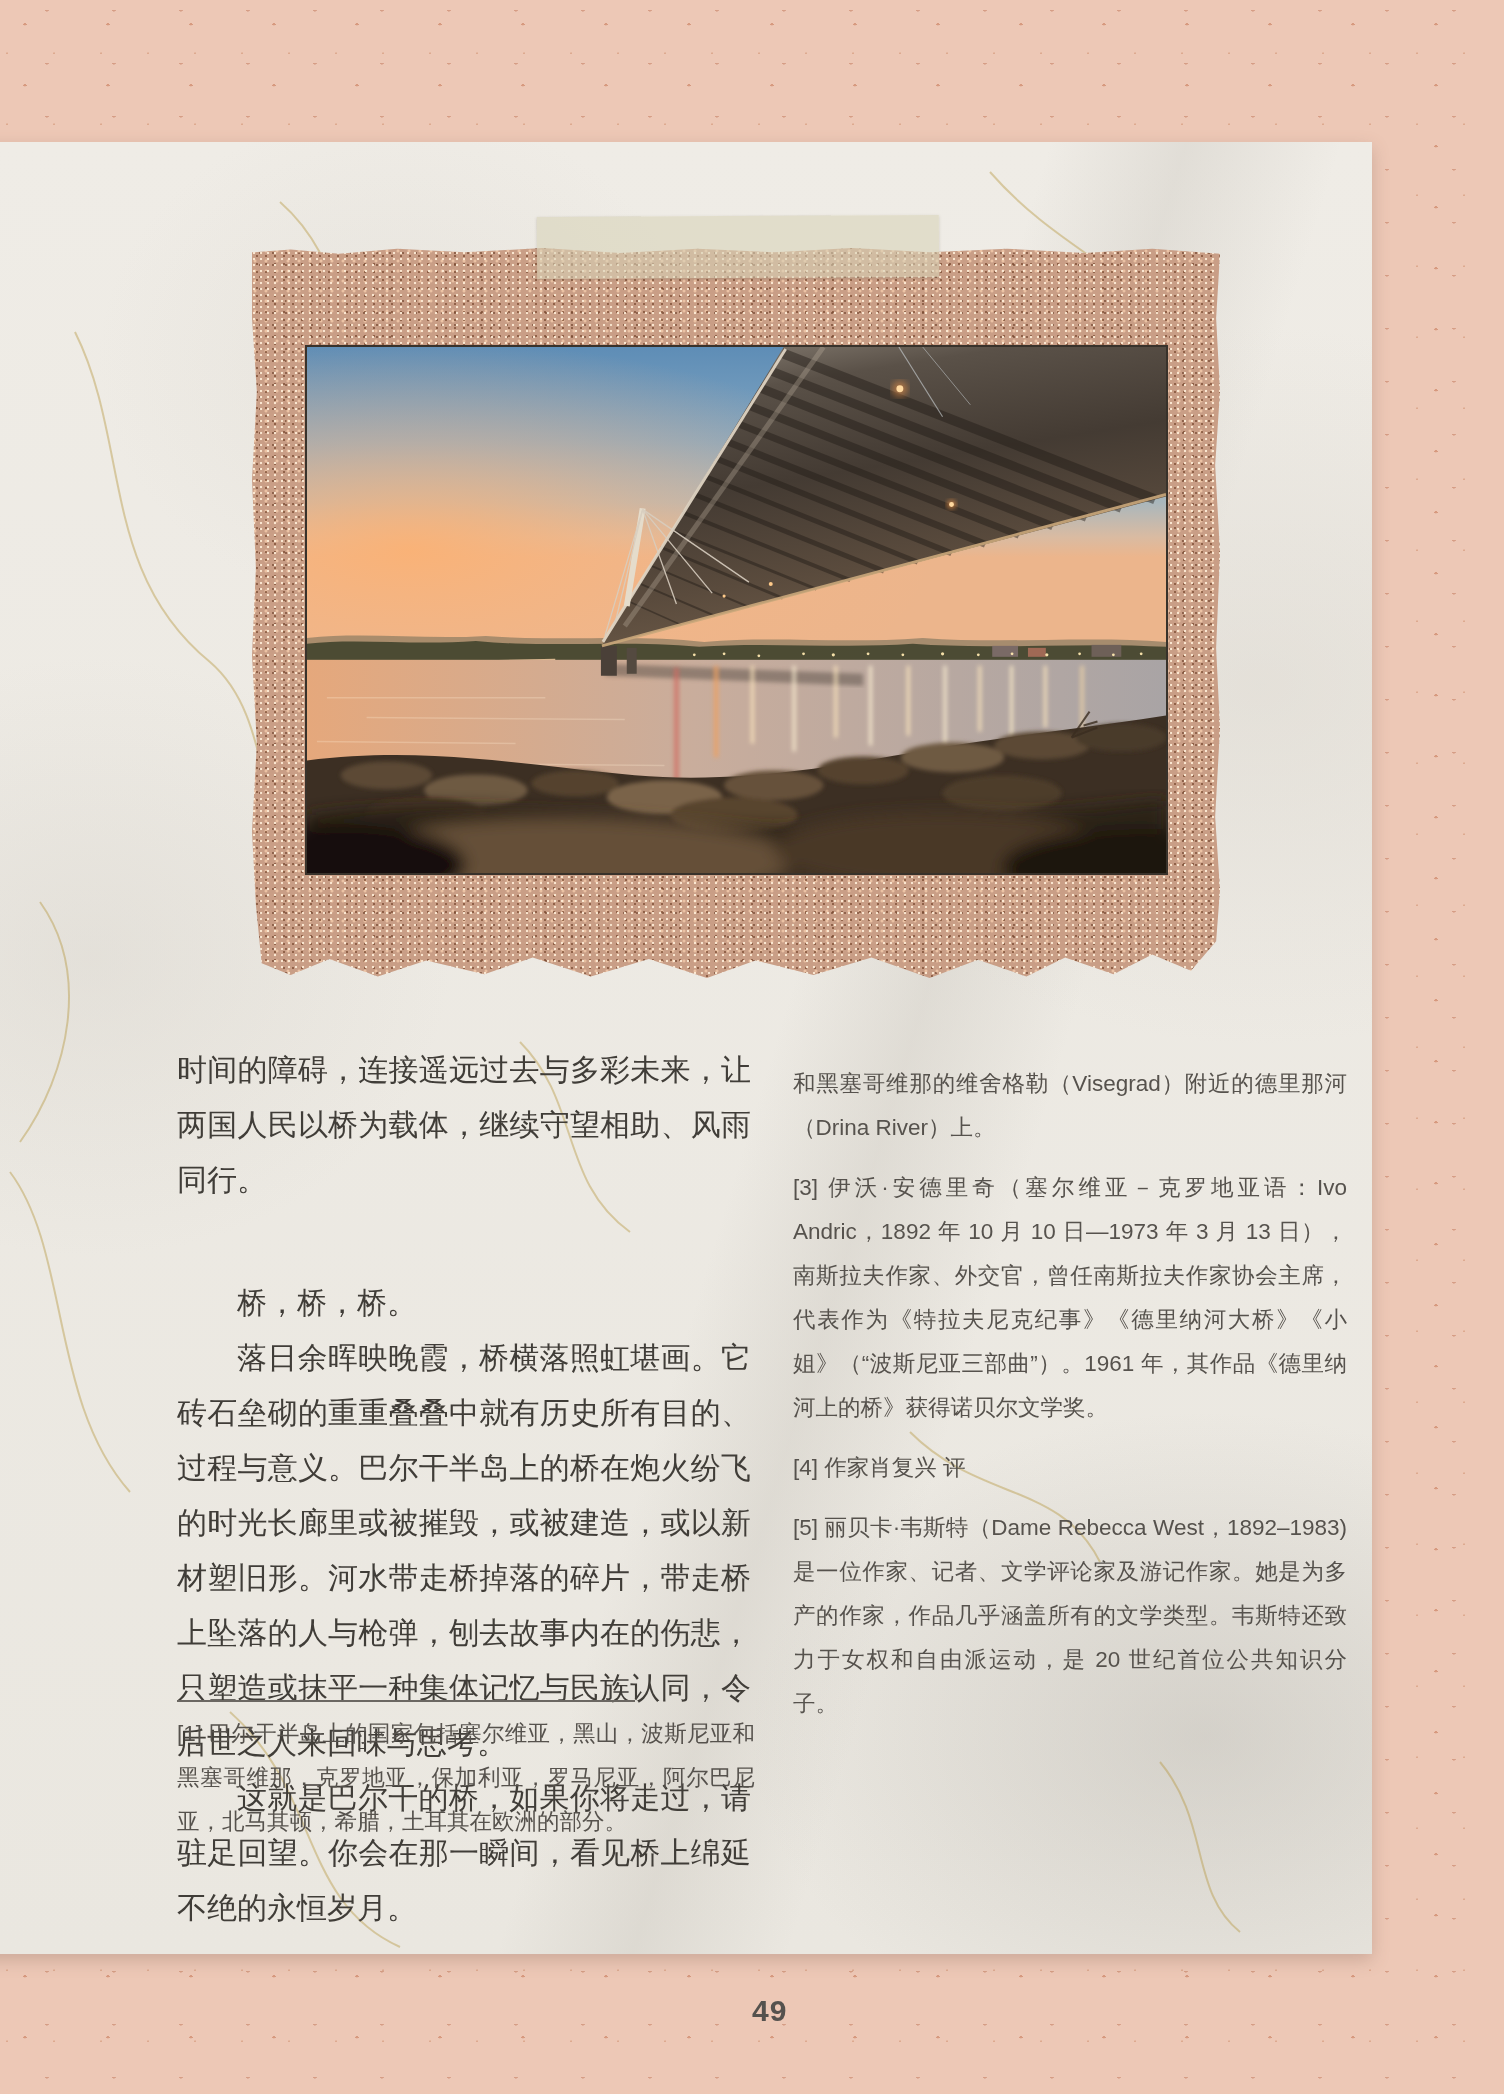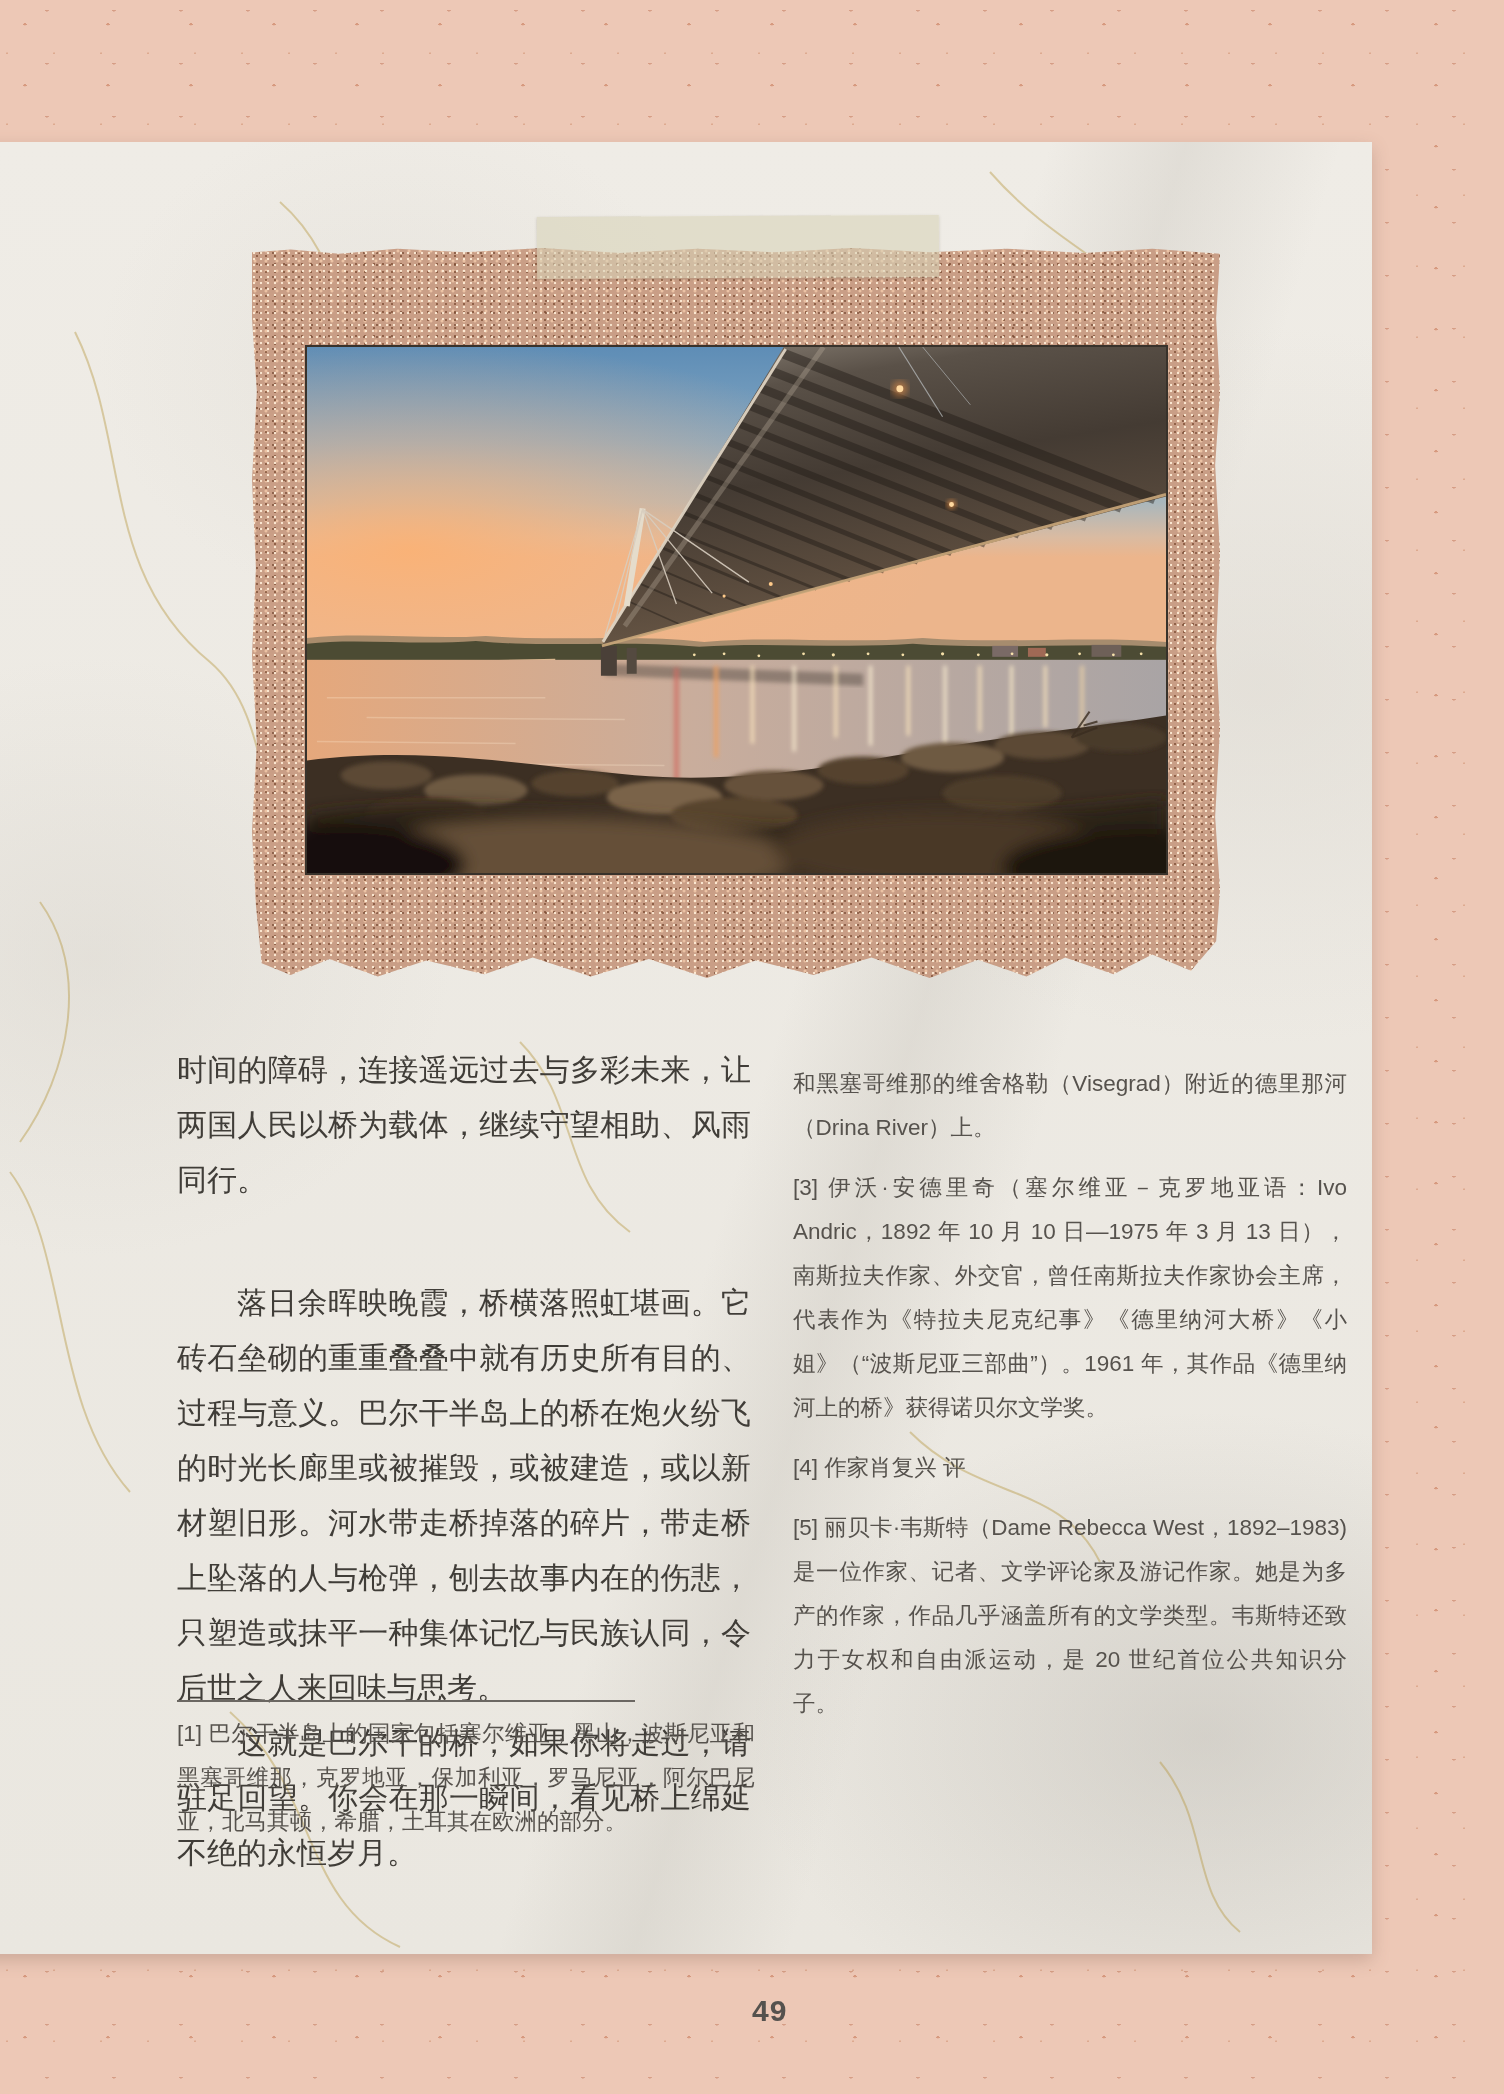--- a/index.html
+++ b/index.html
@@ -261,33 +261,34 @@
         </g>
       </svg>
     </div>
   </div>
 
   <div id="tape"></div>
 
   <div id="left-col" class="kai">
     <p>时间的障碍，连接遥远过去与多彩未来，让两国人民以桥为载体，继续守望相助、风雨同行。</p>
     <div class="group">
+        <p class="para">桥，桥，桥。</p>
         <p class="para">落日余晖映晚霞，桥横落照虹堪画。它砖石垒砌的重重叠叠中就有历史所有目的、过程与意义。巴尔干半岛上的桥在炮火纷飞的时光长廊里或被摧毁，或被建造，或以新材塑旧形。河水带走桥掉落的碎片，带走桥上坠落的人与枪弹，刨去故事内在的伤悲，只塑造或抹平一种集体记忆与民族认同，令后世之人来回味与思考。</p>
         <p class="para">这就是巴尔干的桥，如果你将走过，请驻足回望。你会在那一瞬间，看见桥上绵延不绝的永恒岁月。</p>
       </div>
   </div>
 
   <div id="fn-left">
     <div class="rule"></div>
     <div>
         <p>[1] 巴尔干半岛上的国家包括塞尔维亚，黑山，波斯尼亚和黑塞哥维那，克罗地亚，保加利亚，罗马尼亚，阿尔巴尼亚，北马其顿，希腊，土耳其在欧洲的部分。</p>
       </div>
   </div>
 
   <div id="right-col">
       <p>和黑塞哥维那的维舍格勒（Visegrad）附近的德里那河（Drina River）上。</p>
-      <p>[3] 伊沃·安德里奇（塞尔维亚－克罗地亚语：Ivo Andric，1892 年 10 月 10 日—1975 年 3 月 13 日），南斯拉夫作家、外交官，曾任南斯拉夫作家协会主席，代表作为《特拉夫尼克纪事》《德里纳河大桥》《小姐》（“波斯尼亚三部曲”）。1961 年，其作品《德里纳河上的桥》获得诺贝尔文学奖。</p>
+      <p>[3] 伊沃·安德里奇（塞尔维亚－克罗地亚语：Ivo Andric，1892 年 10 月 10 日—1973 年 3 月 13 日），南斯拉夫作家、外交官，曾任南斯拉夫作家协会主席，代表作为《特拉夫尼克纪事》《德里纳河大桥》《小姐》（“波斯尼亚三部曲”）。1961 年，其作品《德里纳河上的桥》获得诺贝尔文学奖。</p>
       <p>[4] 作家肖复兴 评</p>
       <p>[5] 丽贝卡·韦斯特（Dame Rebecca West，1892–1983) 是一位作家、记者、文学评论家及游记作家。她是为多产的作家，作品几乎涵盖所有的文学类型。韦斯特还致力于女权和自由派运动，是 20 世纪首位公共知识分子。</p>
     </div>
 
   <div id="page-num">49</div>
 </div>
 
 </body></html>

